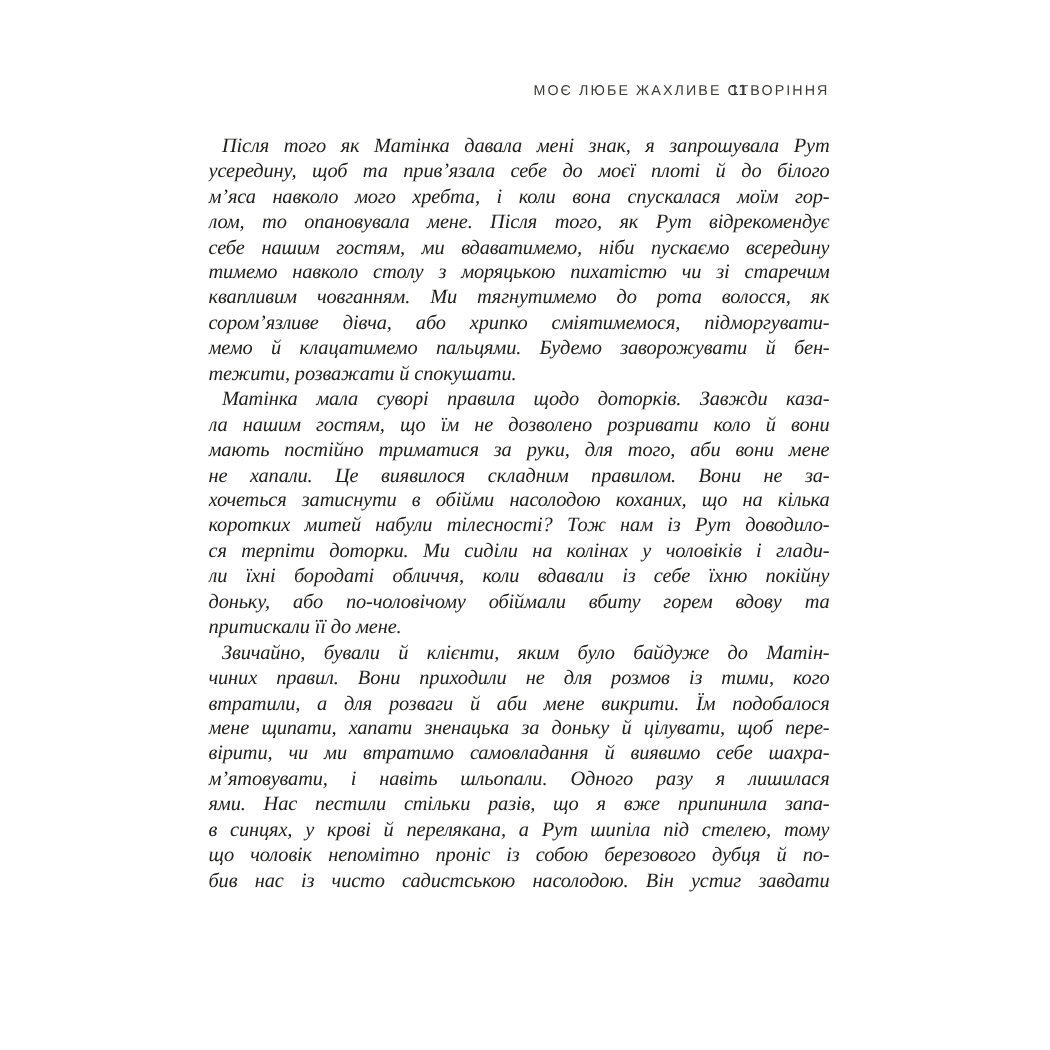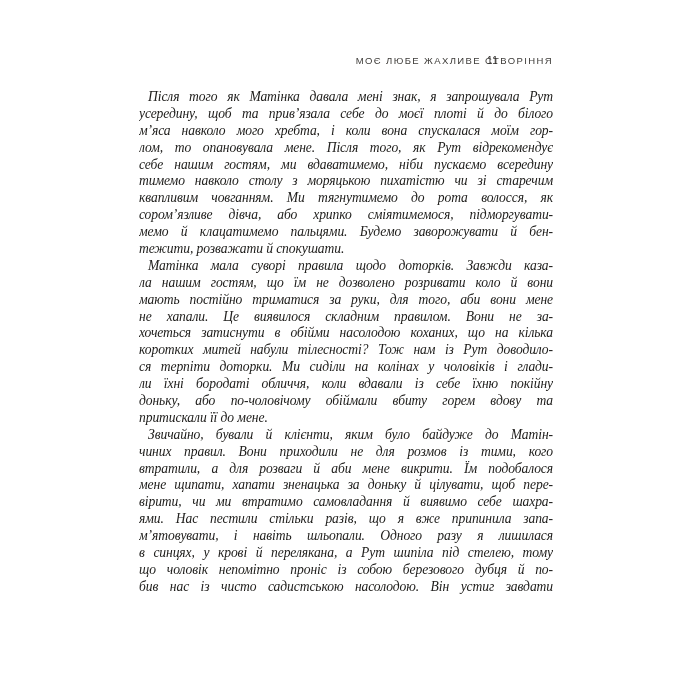--- a/index.html
+++ b/index.html
@@ -90,20 +90,20 @@
         <div class="line">ли їхні бородаті обличчя, коли вдавали із себе їхню покійну</div>
         <div class="line">доньку, або по-чоловічому обіймали вбиту горем вдову та</div>
         <div class="line no-justify">притискали її до мене.</div>
       </div>
       <div class="paragraph">
         <div class="line indent">Звичайно, бували й клієнти, яким було байдуже до Матін-</div>
         <div class="line">чиних правил. Вони приходили не для розмов із тими, кого</div>
         <div class="line">втратили, а для розваги й аби мене викрити. Їм подобалося</div>
         <div class="line">мене щипати, хапати зненацька за доньку й цілувати, щоб пере-</div>
         <div class="line">вірити, чи ми втратимо самовладання й виявимо себе шахра-</div>
+        <div class="line">м’ятовувати, і навіть шльопали. Одного разу я лишилася</div>
         <div class="line">ями. Нас пестили стільки разів, що я вже припинила запа-</div>
-        <div class="line">м’ятовувати, і навіть шльопали. Одного разу я лишилася</div>
         <div class="line">в синцях, у крові й перелякана, а Рут шипіла під стелею, тому</div>
         <div class="line">що чоловік непомітно проніс із собою березового дубця й по-</div>
         <div class="line">бив нас із чисто садистською насолодою. Він устиг завдати</div>
       </div>
     </div>
 </div>
 
 </body></html>

